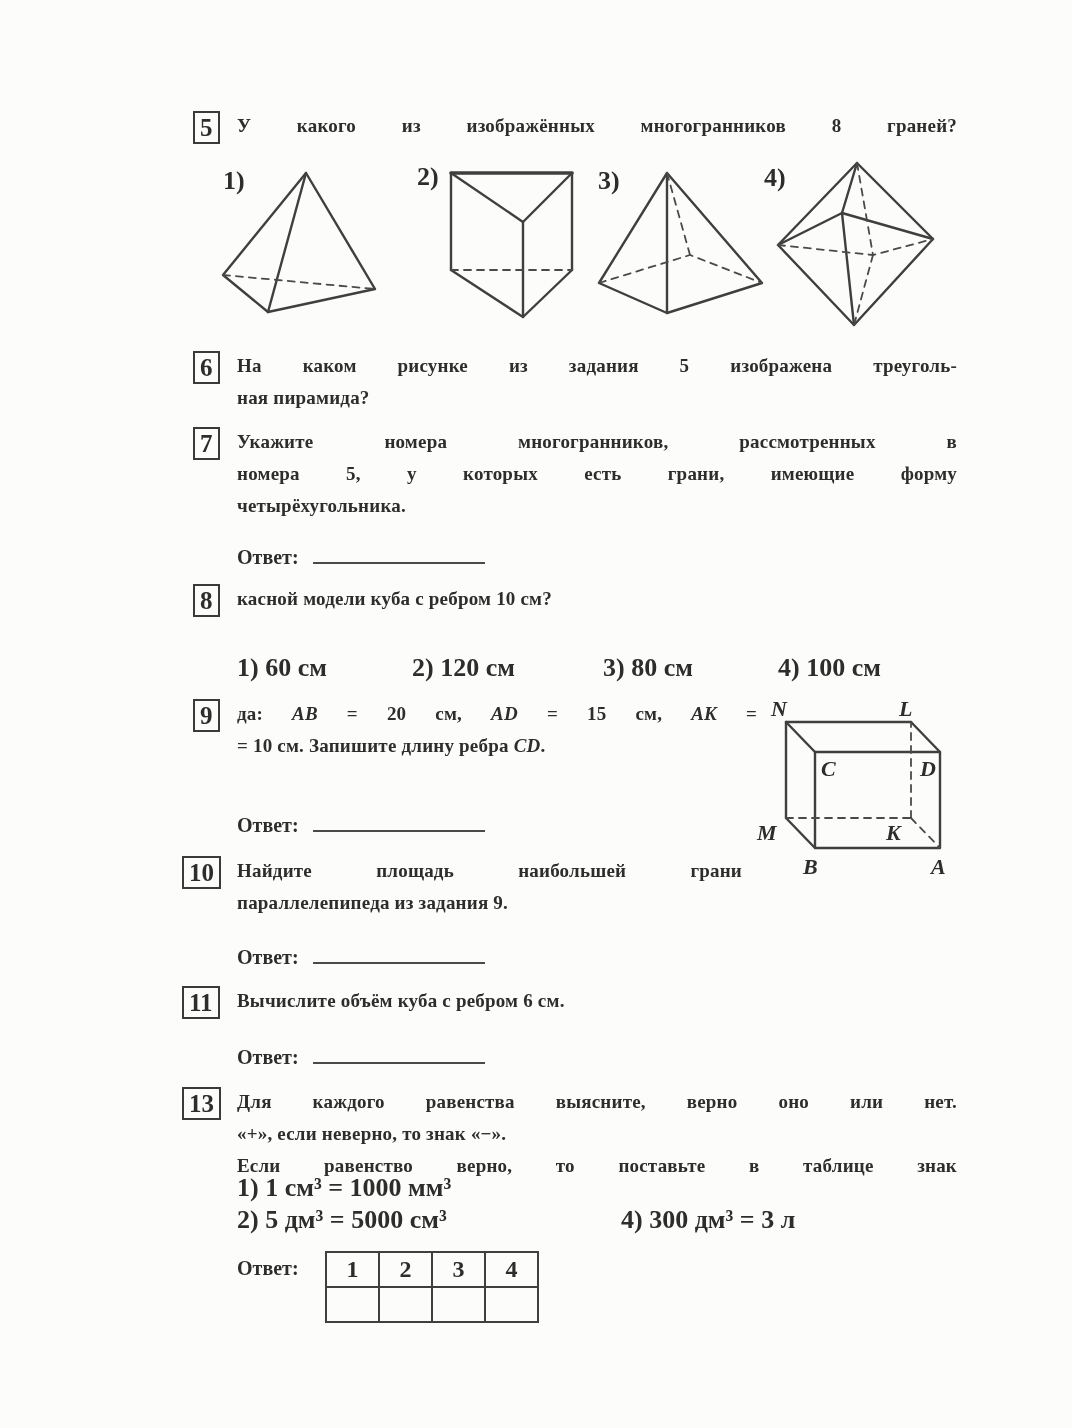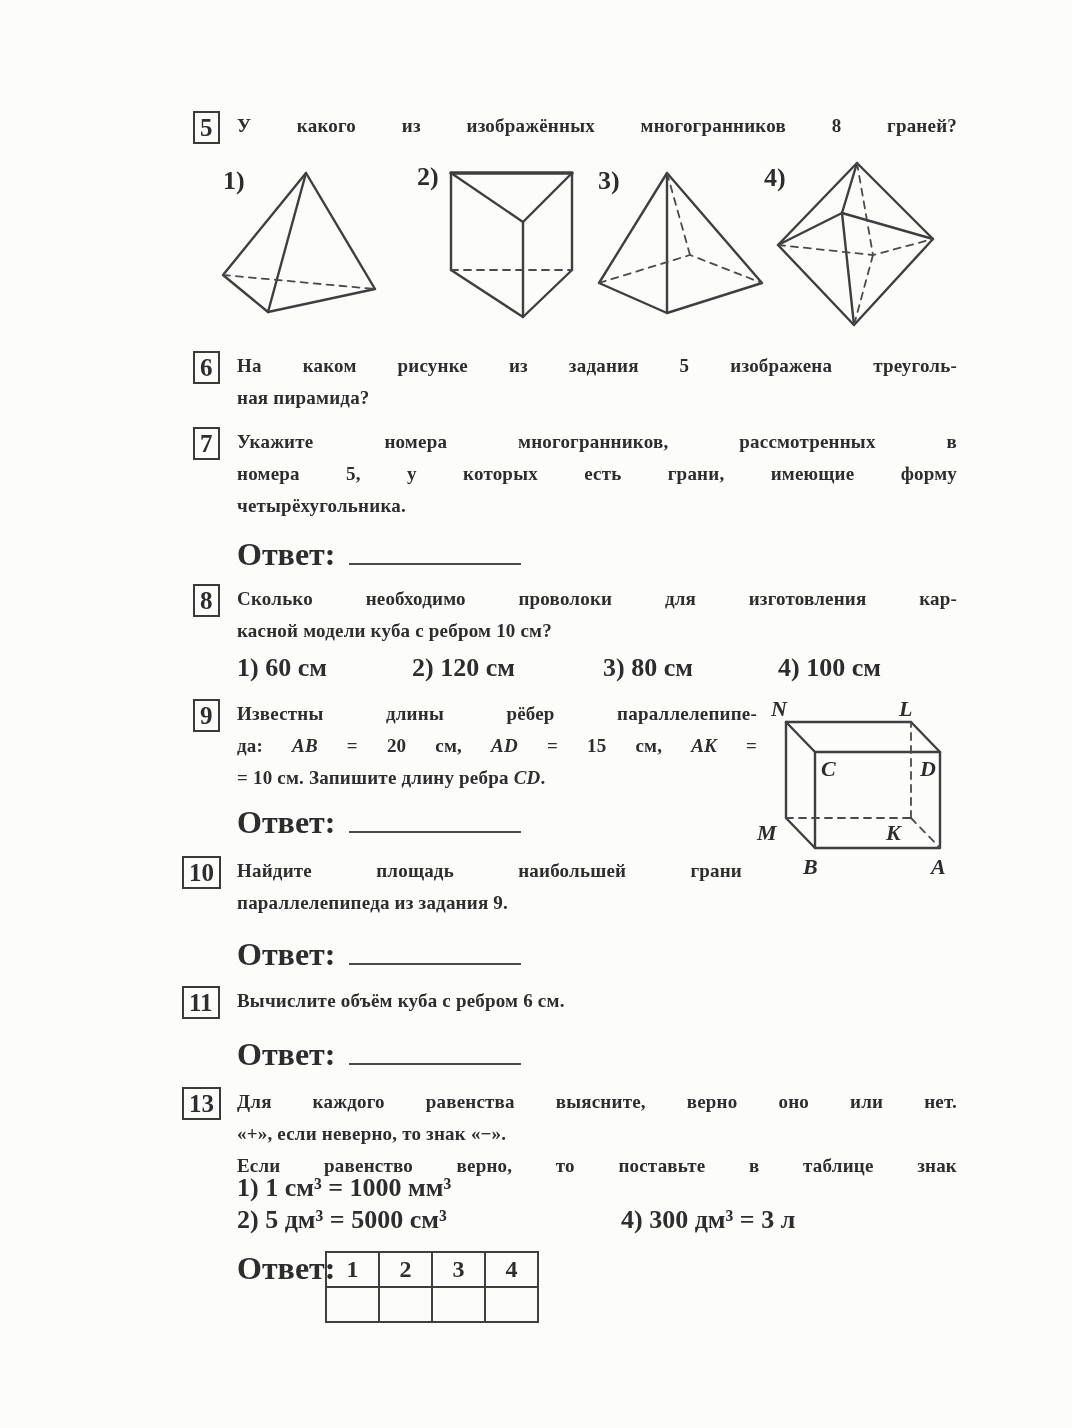--- a/index.html
+++ b/index.html
@@ -16,21 +16,21 @@
   }
   .numbox.wide{left:-11px;text-align:center;}
   .body{margin-left:44px;}
   .line{
     font-size:19px;line-height:32px;height:32px;white-space:nowrap;
     text-align:justify;text-align-last:justify;letter-spacing:0.2px;
   }
   .line.last{text-align-last:left;}
   .var{font-style:italic;}
   .answer{position:absolute;left:237px;height:34px;}
-  .anslabel{font-size:32px;line-height:32px;margin-top:11px;}
+  .anslabel{font-size:20px;line-height:32px;margin-top:11px;}
   .ansline{
     display:inline-block;width:172px;height:24px;margin-left:14px;
     border-bottom:2.5px solid #4a4a4a;
   }
   .optrow{position:absolute;left:0;width:1072px;height:34px;}
   .opt{position:absolute;top:0;font-size:26px;line-height:32px;white-space:nowrap;}
   .figbox{position:absolute;margin:0;}
   .figlabel{position:absolute;font-size:26px;line-height:30px;}
   .figbox svg{position:absolute;left:0;top:0;}
   .sld{stroke:#3f3f3f;stroke-width:2.4;fill:none;stroke-linejoin:round;stroke-linecap:round;}
@@ -122,36 +122,34 @@
     </div>
   </section>
 
   <div class="answer" style="top:538px">
     <span class="anslabel">Ответ:</span><span class="ansline"></span>
   </div>
 
   <section class="problem" style="top:583px">
     <span class="numbox">8</span>
     <div class="body" style="width:720px">
-      <div class="line">Сколько необходимо проволоки для изготовления кар-</div>
       <div class="line last">касной модели куба с ребром 10 см?</div>
     </div>
   </section>
 
   <div class="optrow" style="top:652px">
     <span class="opt" style="left:237px">1) 60 см</span>
     <span class="opt" style="left:412px">2) 120 см</span>
     <span class="opt" style="left:603px">3) 80 см</span>
     <span class="opt" style="left:778px">4) 100 см</span>
   </div>
 
   <section class="problem" style="top:698px">
     <span class="numbox">9</span>
     <div class="body" style="width:520px">
-      <div class="line">Известны длины рёбер параллелепипе-</div>
       <div class="line"><span>да: </span><span class="var">AB</span><span> = 20 см, </span><span class="var">AD</span><span> = 15 см, </span><span class="var">AK</span><span> =</span></div>
       <div class="line last"><span>= 10 см. Запишите длину ребра </span><span class="var">CD</span><span>.</span></div>
     </div>
   </section>
 
   <figure class="figbox" style="left:753px;top:688px;width:205px;height:200px">
     <svg width="205" height="200" viewBox="0 0 205 200">
       <path class="sld" d="M62,64 L187,64 L187,160 L62,160 Z"></path>
       <path class="sld" d="M33,34 L158,34"></path>
       <path class="sld" d="M33,34 L62,64"></path>

